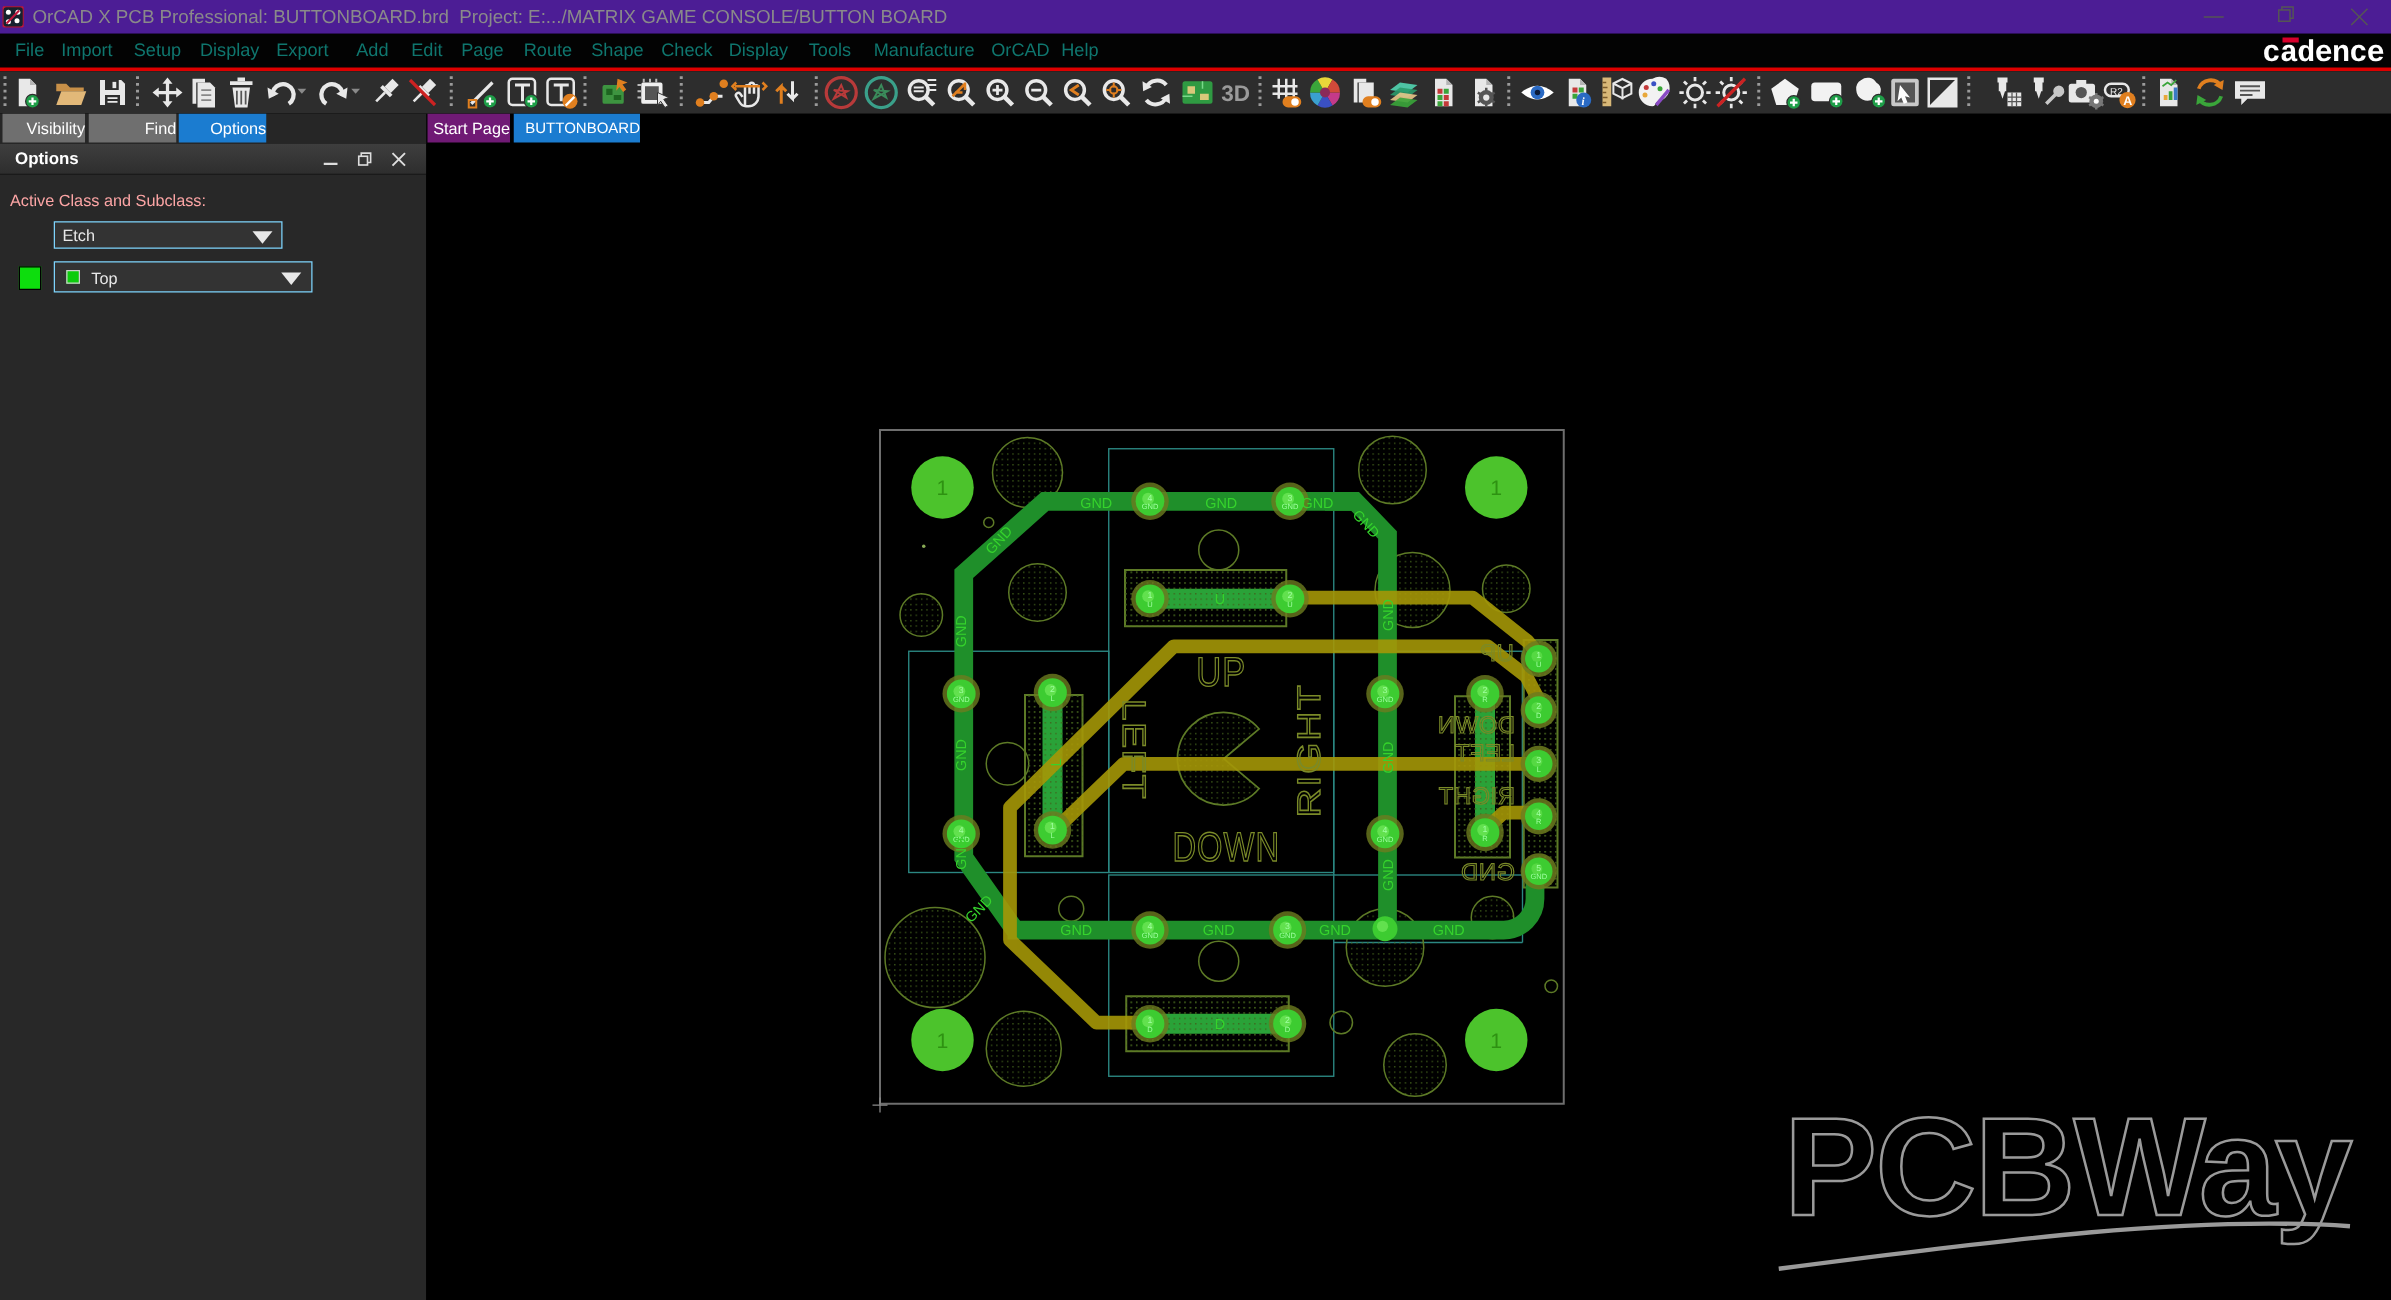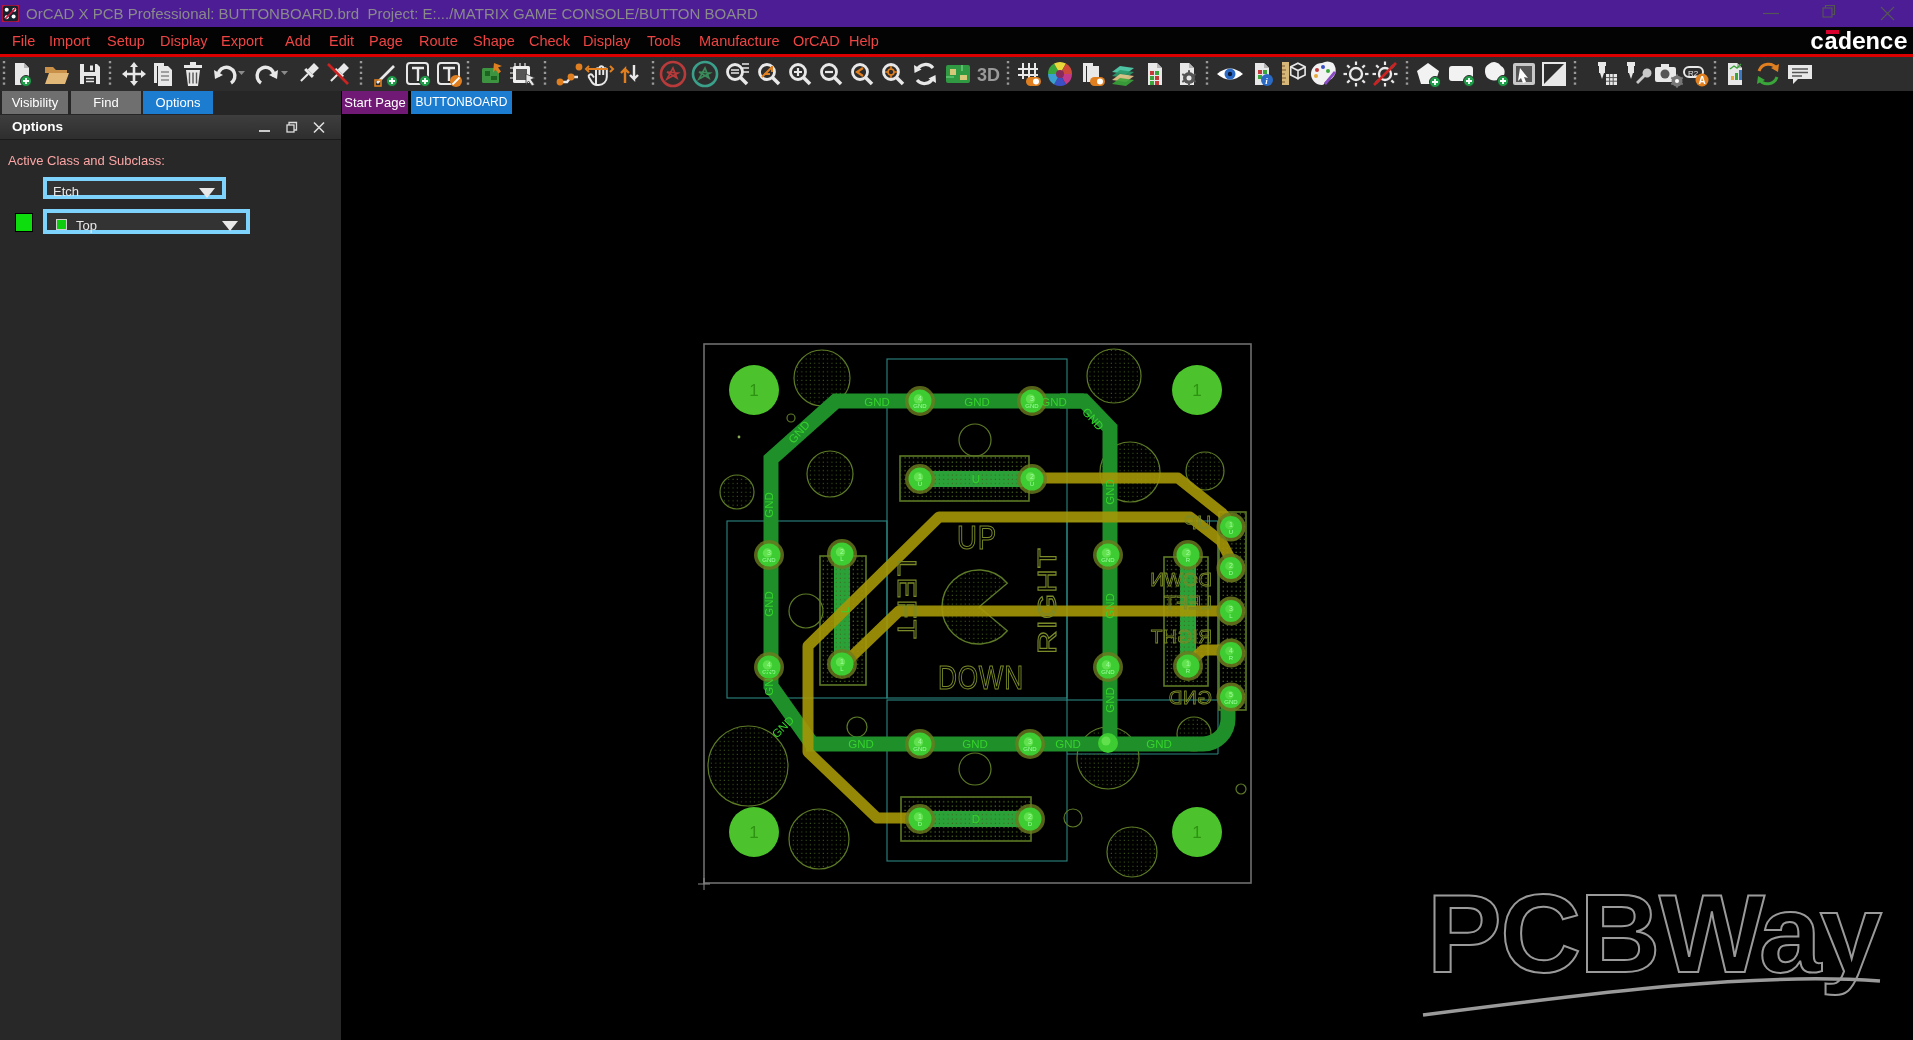--- a/index.html
+++ b/index.html
@@ -1,30 +1,30 @@
 <!DOCTYPE html>
 <html><head>
 <meta charset="utf-8">
 <style>
 *{margin:0;padding:0;box-sizing:border-box}
 html,body{width:1913px;height:1040px;background:#000;font-family:"Liberation Sans",sans-serif;overflow:hidden;position:relative}
 .abs{position:absolute}
 #titlebar{position:absolute;left:0;top:0;width:1913px;height:27px;background:#4c1d95}
 #titletext{position:absolute;left:26px;top:5px;font-size:15px;color:#8a8a8a;white-space:pre}
 #menubar{position:absolute;left:0;top:27px;width:1913px;height:27px;background:#030303}
-#menubar span{position:absolute;top:6px;font-size:14.5px;color:#ef4444}
+#menubar span{position:absolute;top:6px;font-size:14.5px;color:#0f766e}
 #redline{position:absolute;left:0;top:54px;width:1913px;height:3px;background:#dd0000}
 #toolbar{position:absolute;left:0;top:57px;width:1913px;height:34px;background:#2d2d2d}
 #tabrow{position:absolute;left:0;top:91px;width:1913px;height:24px;background:#000}
 #tabrowleft{position:absolute;left:0;top:0;width:341px;height:24px;background:#262626}
-.tab{position:absolute;top:0;height:23px;color:#fff;font-size:13px;text-align:center;line-height:23px}
+.tab{position:absolute;top:0;height:23px;color:#fff;font-size:13px;text-align:right;line-height:23px}
 #panel{position:absolute;left:0;top:115px;width:341px;height:925px;background:#282828}
 #phead{position:absolute;left:0;top:0;width:341px;height:25px;background:linear-gradient(#3e3e3e,#2e2e2e);border-bottom:1px solid #1a1a1a}
 #phead b{position:absolute;left:12px;top:4px;font-size:13.5px;color:#fff}
-.combo{position:absolute;background:#333;border:4px solid #7dd3fc;color:#e8e8e8;font-size:13px}
+.combo{position:absolute;background:#333;border:1px solid #7dd3fc;color:#e8e8e8;font-size:13px}
 .ctri{position:absolute;width:0;height:0;border-left:8px solid transparent;border-right:8px solid transparent;border-top:10px solid #e8e8e8}
 #canvas{position:absolute;left:341px;top:115px;width:1572px;height:925px;background:#000}
 </style>
 </head>
 <body>
 <div id="titlebar">
 <svg class="abs" style="left:2px;top:5px" width="17" height="17" viewBox="0 0 17 17">
       <rect x="0" y="0" width="17" height="17" rx="3" fill="#16222e"></rect>
       <rect x="0" y="0" width="17" height="17" rx="3" fill="none" stroke="#c1163c" stroke-width="1.6"></rect>
       <circle cx="4.7" cy="4.7" r="2" fill="#fff"></circle>

